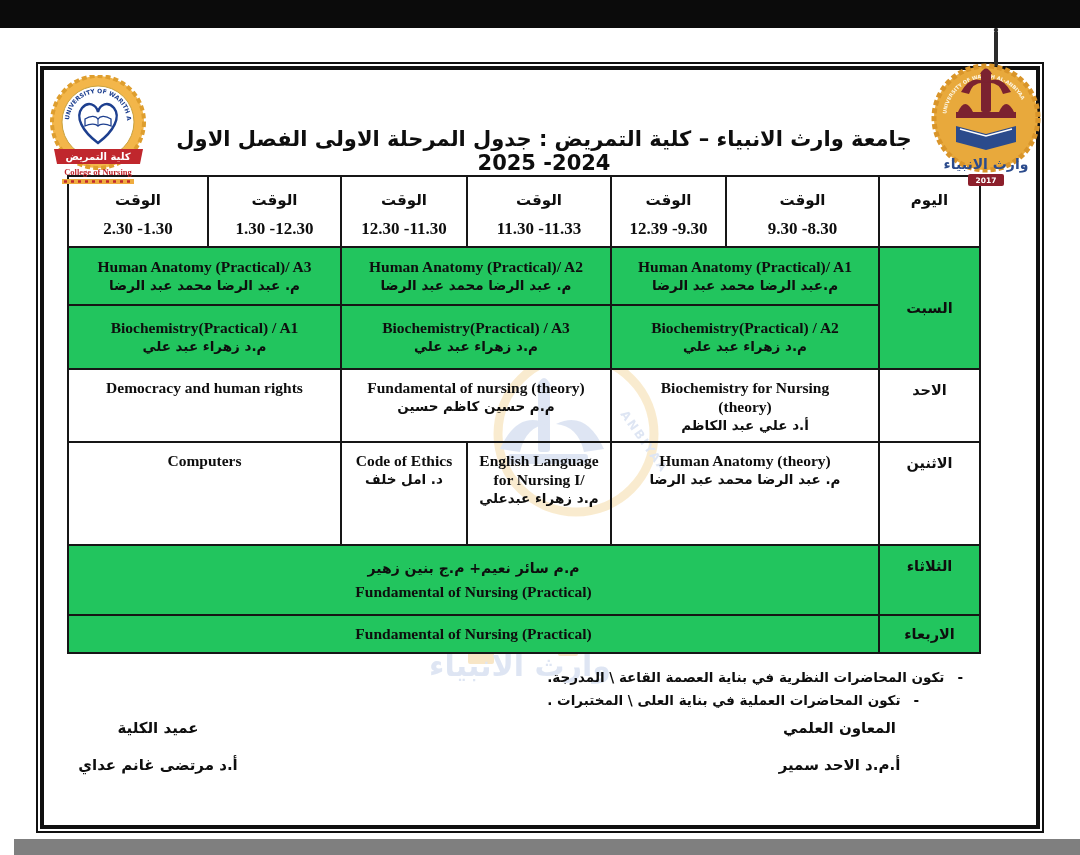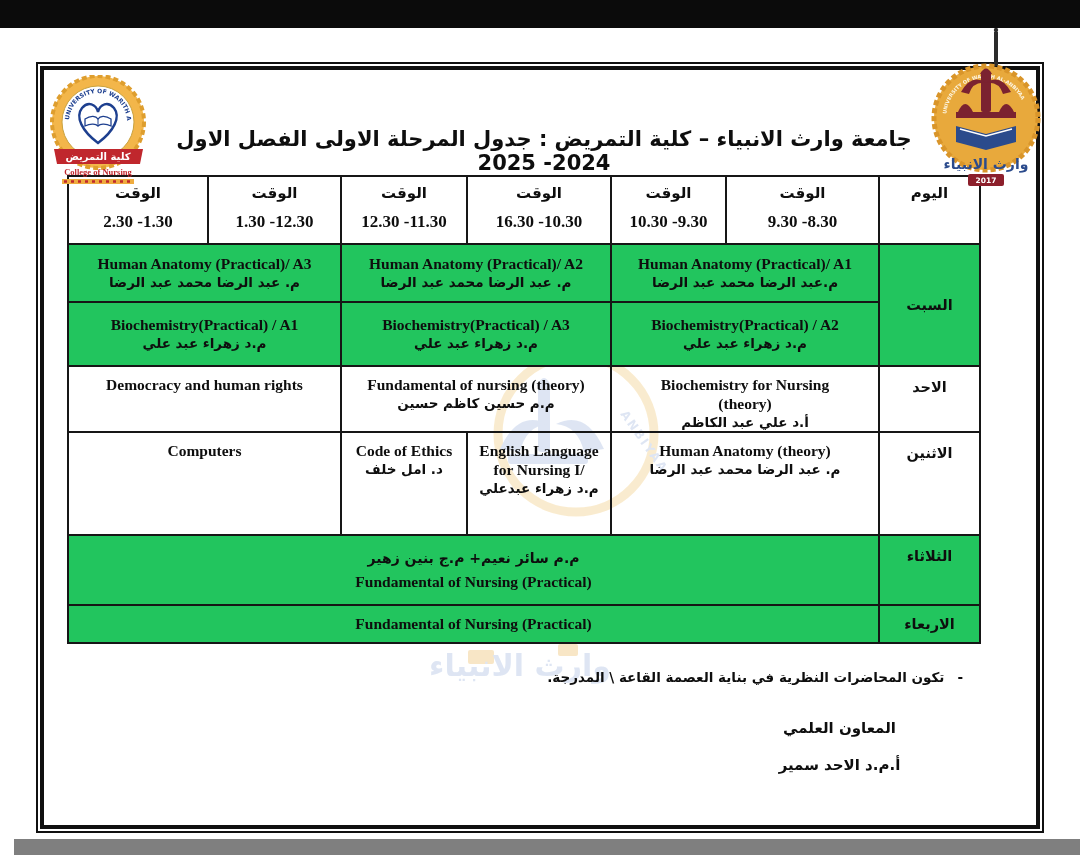--- a/index.html
+++ b/index.html
@@ -9,21 +9,21 @@
   }
   .band-top{position:absolute;left:0;top:0;width:1080px;height:28px;background:#0b0b0b;}
   .band-bottom{position:absolute;left:14px;right:0;top:839px;height:16px;background:#7f7f7f;}
   .frame{position:absolute;left:36px;top:62px;width:1004px;height:767px;border:2px solid #101010;z-index:1;pointer-events:none;}
   .frame::after{content:"";position:absolute;inset:2px;border:4px solid #101010;}
   .title{position:absolute;left:164px;top:127px;width:760px;text-align:center;
     font-weight:bold;font-size:21px;z-index:2;direction:rtl;}
   
   .schedule{position:absolute;left:67px;top:175px;width:912px;border-collapse:collapse;
     table-layout:fixed;z-index:2;}
-  .schedule td,.schedule th{border:2px solid #161616;padding:0;text-align:center;vertical-align:middle;}
+  .schedule td,.schedule th{border:2px solid #161616;padding:7px;text-align:center;vertical-align:middle;}
   .yellow{background:#22c55e;}
   tr.r-head{height:68px;} tr.r-sat1{height:58px;} tr.r-sat2{height:64px;}
   tr.r-sun{height:66px;} tr.r-mon{height:103px;} tr.r-tue{height:70px;} tr.r-wed{height:38px;}
   .schedule th{vertical-align:top;font-weight:bold;background:transparent;}
   .tlabel{font-size:15px;font-weight:bold;margin-top:7px;direction:rtl;}
   .tval{font-family:"Liberation Serif",serif;font-size:17px;font-weight:bold;margin-top:10px;direction:ltr;}
   .en{font-family:"Liberation Serif",serif;font-size:15.5px;font-weight:bold;line-height:1.22;}
   .ar{font-size:13.5px;font-weight:bold;line-height:1.3;direction:rtl;}
   .vtop{vertical-align:top !important;padding-top:9px !important;}
   td.day{font-size:14.5px;font-weight:bold;direction:rtl;}
@@ -134,25 +134,25 @@
     <th>
       <div class="tlabel">الوقت</div>
       <div class="tval">1.30 -12.30</div>
     </th>
     <th>
       <div class="tlabel">الوقت</div>
       <div class="tval">12.30 -11.30</div>
     </th>
     <th>
       <div class="tlabel">الوقت</div>
-      <div class="tval">16.30 -10.30</div>
-    </th>
-    <th>
-      <div class="tlabel">الوقت</div>
-      <div class="tval">10.30 -9.30</div>
+      <div class="tval">11.30 -11.33</div>
+    </th>
+    <th>
+      <div class="tlabel">الوقت</div>
+      <div class="tval">12.39 -9.30</div>
     </th>
     <th>
       <div class="tlabel">الوقت</div>
       <div class="tval">9.30 -8.30</div>
     </th>
     <th>
       <div class="tlabel">اليوم</div>
     </th>
   </tr>
 
@@ -233,21 +233,26 @@
       <div class="en">Fundamental of Nursing (Practical)</div>
     </td>
     <td class="yellow day">الاربعاء</td>
   </tr>
 </tbody>
   </table>
 
 <div class="notes">
   <div class="note">
     <span class="dash">-</span><span>تكون المحاضرات النظرية في بناية العصمة القاعة \ المدرجة.</span>
+  </div>
+  <div class="note">
+    <span class="dash">-</span><span>تكون المحاضرات العملية في بناية العلى \ المختبرات .</span>
   </div>
 </div>
 
 <div class="sig sig-right">
   <div class="sig-title">المعاون العلمي</div>
   <div class="sig-name">أ.م.د الاحد سمير</div>
 </div>
 <div class="sig sig-left">
+  <div class="sig-title">عميد الكلية</div>
+  <div class="sig-name">أ.د مرتضى غانم عداي</div>
 </div>
 
 </body></html>

